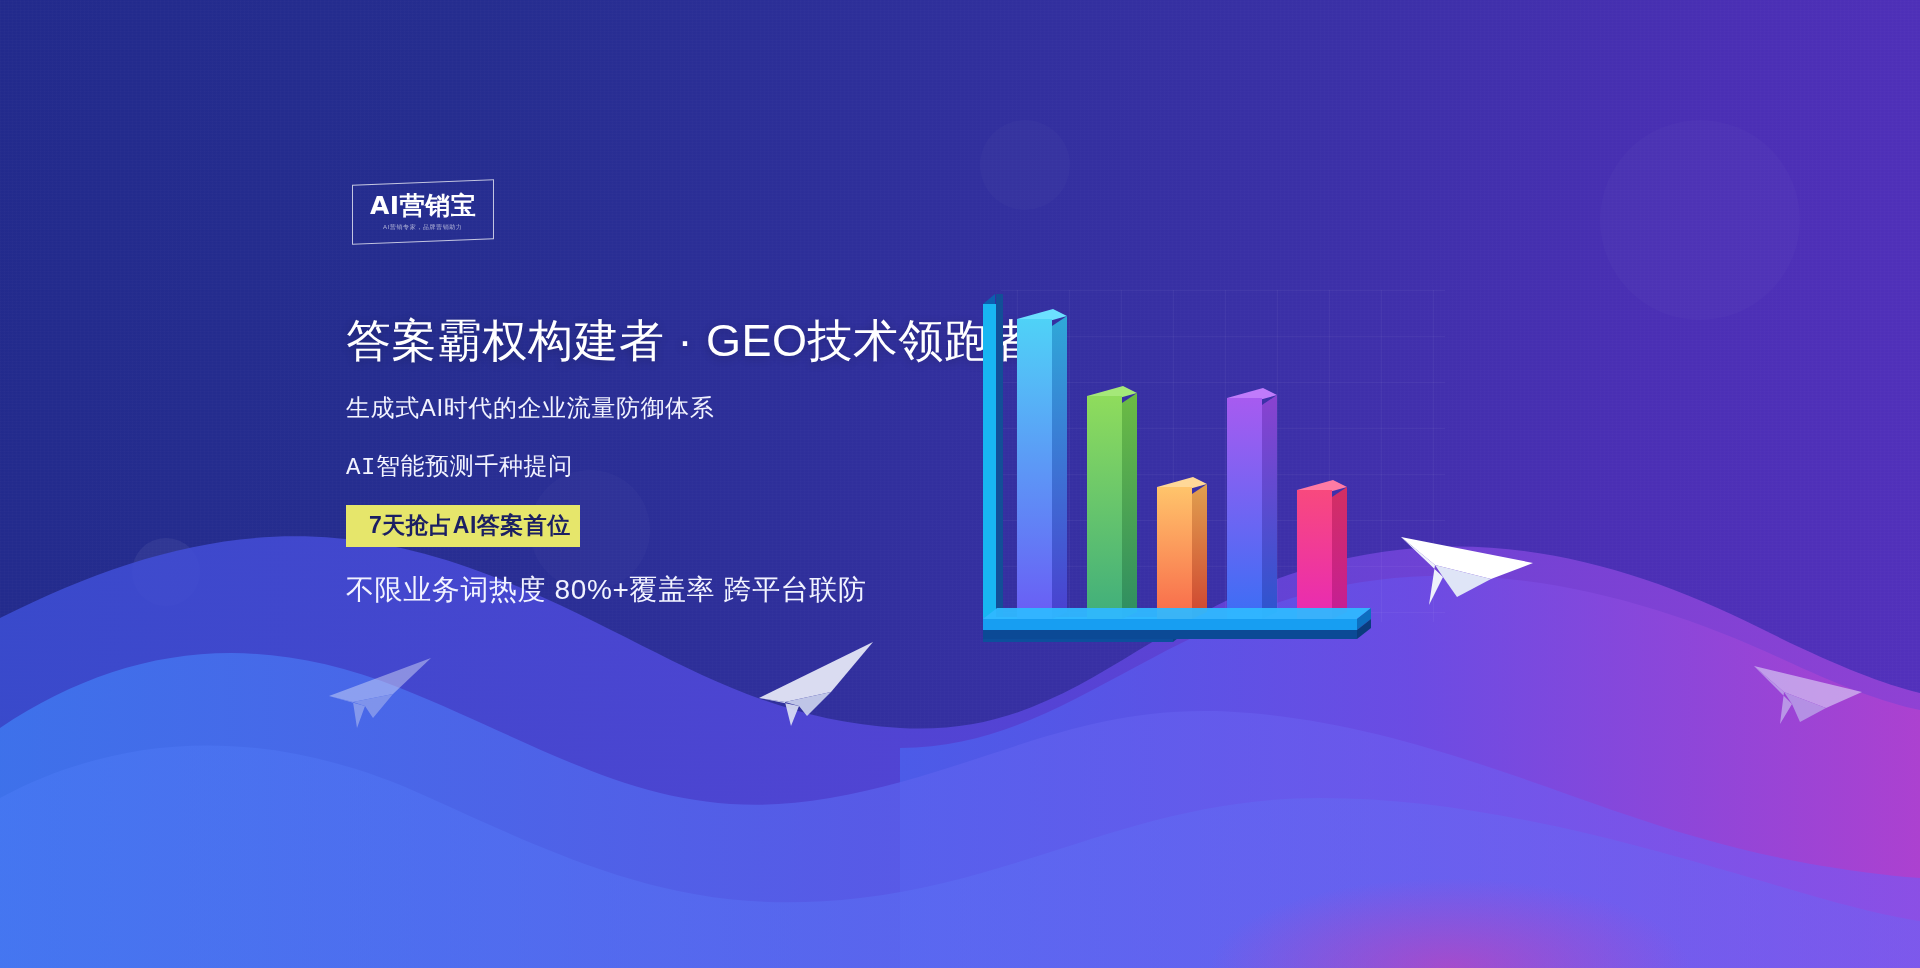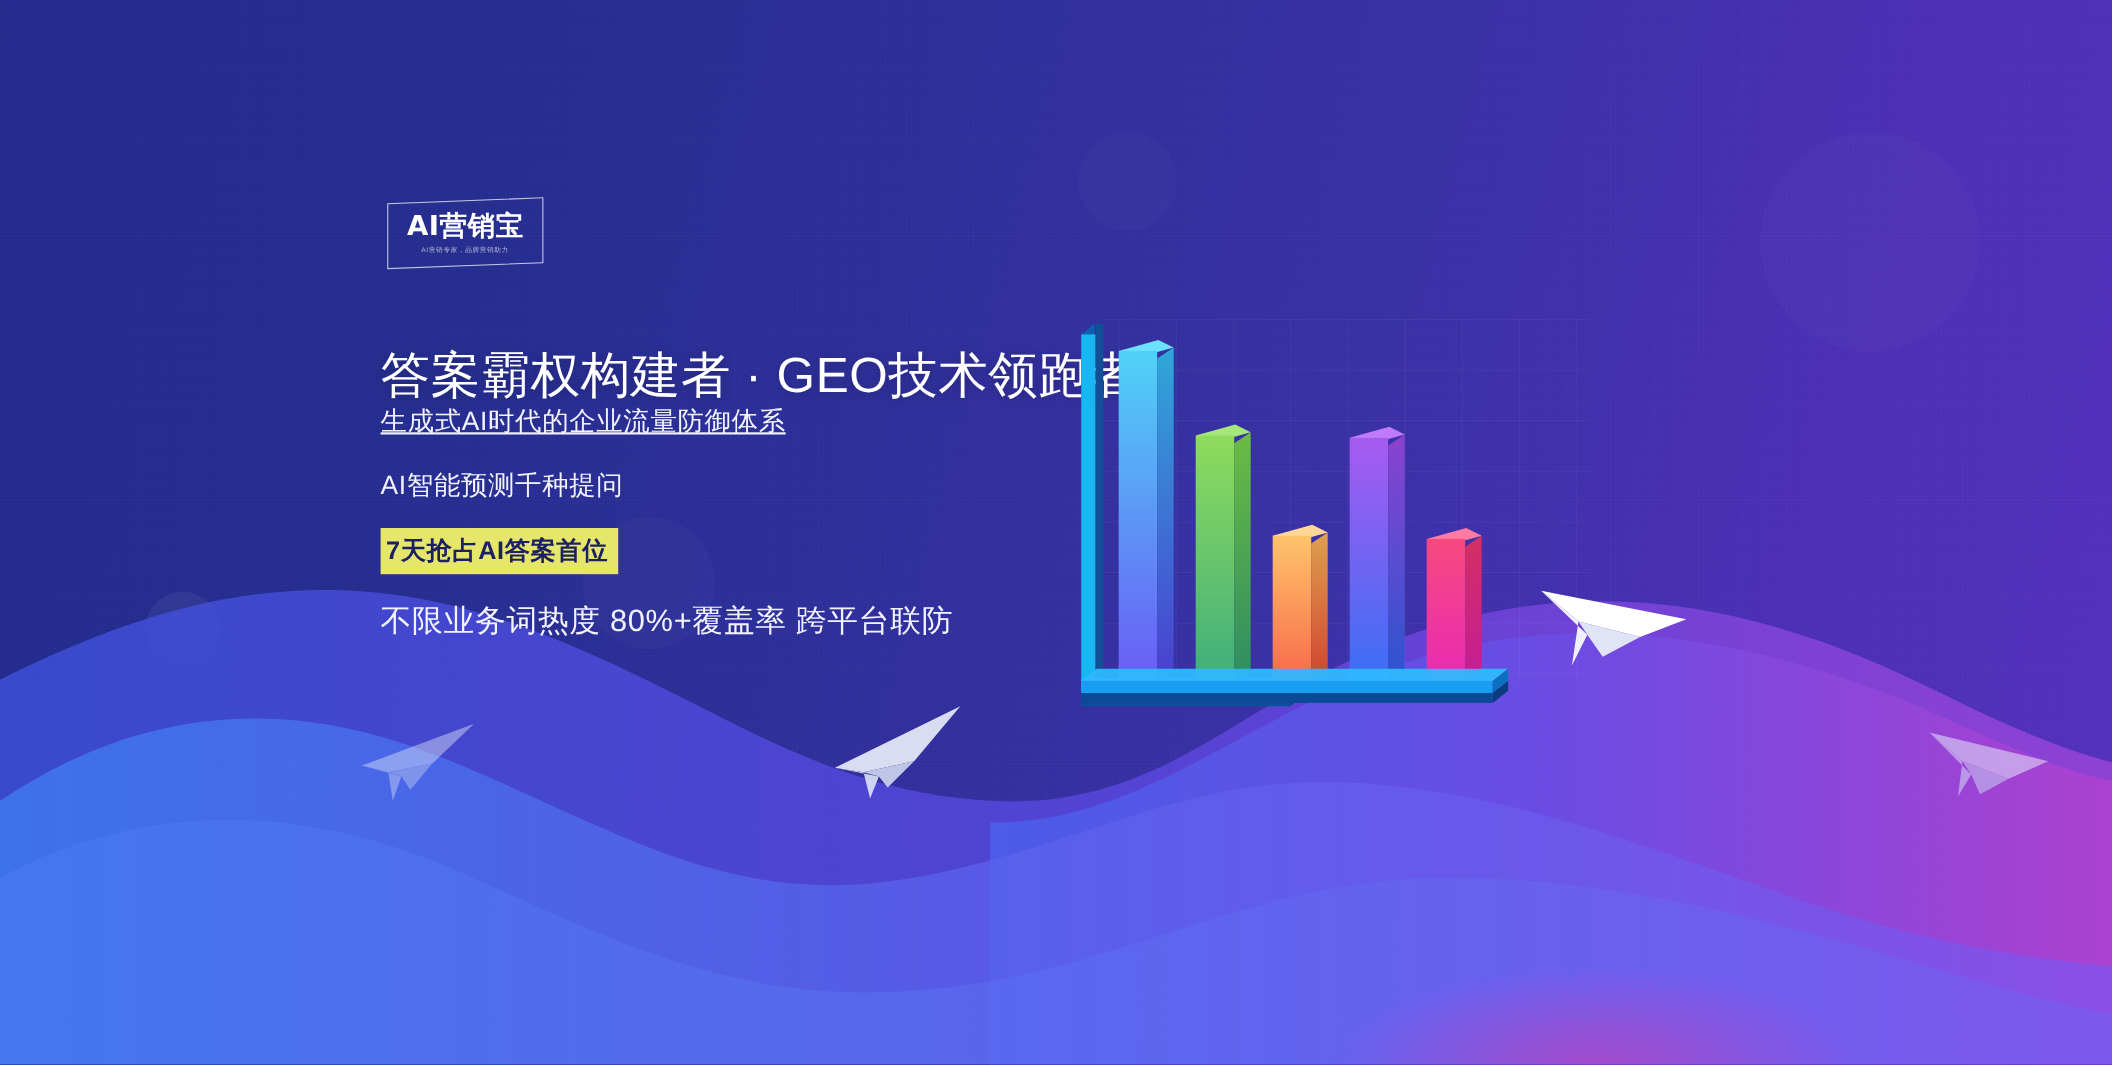--- a/index.html
+++ b/index.html
@@ -50,28 +50,28 @@
     letter-spacing:.6px;transform:skewY(2.2deg);white-space:nowrap;
   }
 
   
   .copy{position:absolute;left:346px;top:314px;width:820px;}
   .headline{
     font-size:45px;color:#ffffff;font-weight:400;line-height:1.18;
     letter-spacing:.5px;white-space:nowrap;
     text-shadow:0 2px 10px rgba(0,0,0,.22);
   }
-  .sub1{font-size:24px;color:#f2f3ff;letter-spacing:.6px;white-space:nowrap;text-decoration:underline;}
-  .sub2{margin-top:26px;font-size:24px;color:#f2f3ff;letter-spacing:.6px;white-space:nowrap;}
+  .sub1{margin-top:25px;font-size:24px;color:#f2f3ff;letter-spacing:.6px;white-space:nowrap;}
+  .sub2{margin-top:26px;font-size:24px;color:#f2f3ff;letter-spacing:.6px;white-space:nowrap;font-family:Liberation Mono, monospace;}
   .hl-wrap{margin-top:23px;}
   .highlight{
     display:inline-block;
     background:#e6e66b;color:#1b1f63;
     font-size:23px;font-weight:bold;letter-spacing:.5px;
-    padding:5px 9px 6px 5px;white-space:nowrap;
+    padding:5px 9px 6px 23px;white-space:nowrap;
   }
   .sub3{margin-top:24px;font-size:28px;color:#f2f3ff;letter-spacing:.6px;white-space:nowrap;}
 
   
   .chart{position:absolute;left:965px;top:290px;width:480px;height:380px;}
   .chart svg{display:block;}
 
   
   .plane{position:absolute;pointer-events:none;}
   .p1{left:1395px;top:505px;width:140px;height:110px;}

